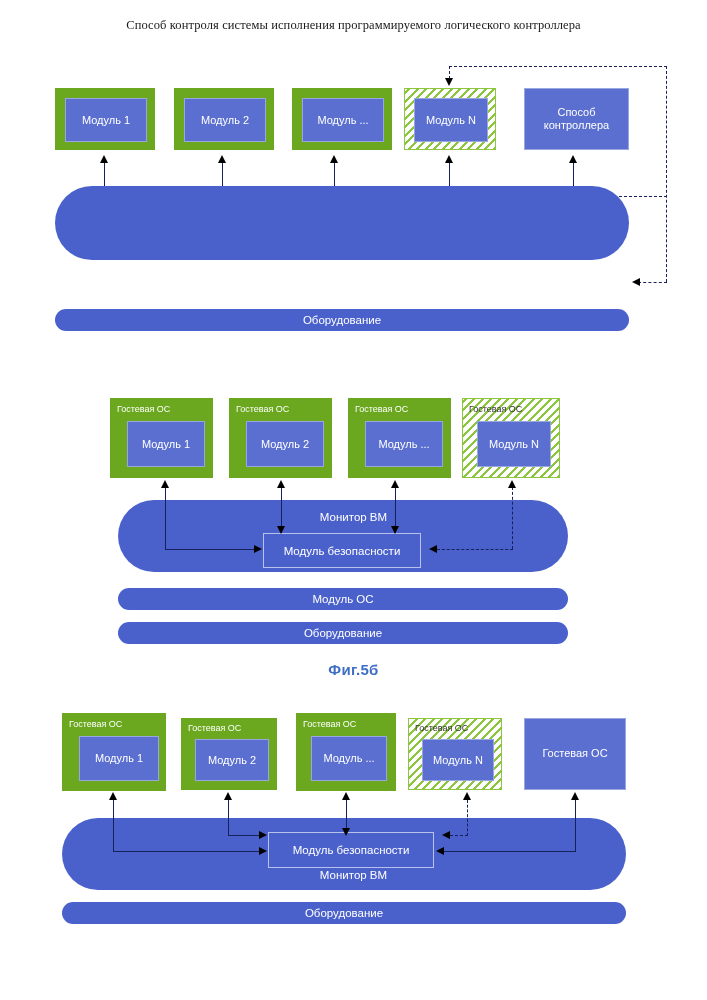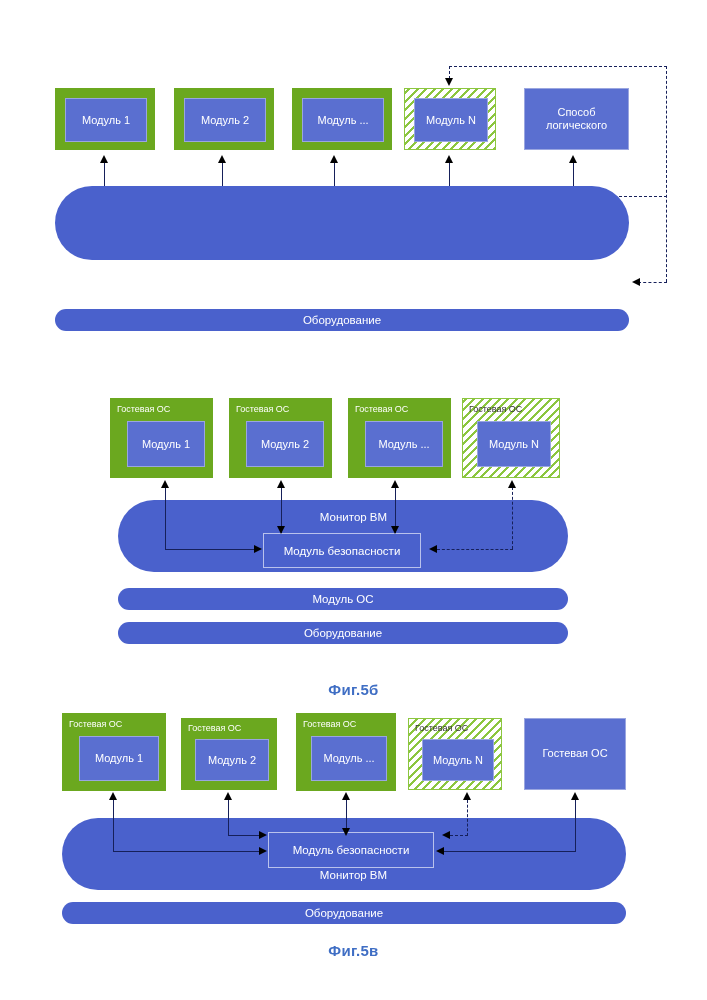--- a/index.html
+++ b/index.html
@@ -122,20 +122,21 @@
     position:absolute;left:0;width:707px;text-align:center;
     color:#3f6ec4;font-size:15px;font-weight:bold;
     letter-spacing:.3px;
   }
 </style>
 </head>
 <body>
 
 <div class="page">
 
+  <div class="doc-title">Способ контроля системы исполнения программируемого логического контроллера</div>
 
   <div class="figure" style="top:0;height:375px;">
 
     <div class="mod-outer" style="left:55px;top:88px;width:100px;height:62px;">
       <div class="mod-inner" style="left:9px;top:9px;width:82px;height:44px;">Модуль 1</div>
     </div>
 
     <div class="mod-outer" style="left:174px;top:88px;width:100px;height:62px;">
       <div class="mod-inner" style="left:9px;top:9px;width:82px;height:44px;">Модуль 2</div>
     </div>
@@ -143,21 +144,21 @@
     <div class="mod-outer" style="left:292px;top:88px;width:100px;height:62px;">
       <div class="mod-inner" style="left:9px;top:9px;width:82px;height:44px;">Модуль ...</div>
     </div>
 
     <div class="mod-outer hatched" style="left:404px;top:88px;width:92px;height:62px;">
       <div class="mod-inner" style="left:9px;top:9px;width:74px;height:44px;">Модуль N</div>
     </div>
 
     <div class="plain-box" style="left:524px;top:88px;width:105px;height:62px;flex-direction:column;">
       <span>Способ</span>
-      <span>логического</span>
+      <span>контроллера</span>
     </div>
 
     <div class="dln v" style="left:449px;top:66px;height:18px;"></div>
     <div class="ah down" style="left:445px;top:78px;"></div>
     <div class="dln h" style="left:449px;top:66px;width:218px;"></div>
     <div class="dln v" style="left:666px;top:66px;height:216px;"></div>
     <div class="dln h" style="left:638px;top:282px;width:29px;"></div>
     <div class="ah left" style="left:632px;top:277.5px;"></div>
 
     <div class="ln v" style="left:104px;top:163px;height:85px;"></div>
@@ -235,21 +236,21 @@
     <div class="dln h" style="left:437px;top:549px;width:76px;"></div>
     <div class="ah left" style="left:429px;top:545px;"></div>
 
     <div class="bar pill" style="left:118px;top:588px;width:450px;height:22px;">
       <span>Модуль ОС</span>
     </div>
     <div class="bar pill" style="left:118px;top:622px;width:450px;height:22px;">
       <span>Оборудование</span>
     </div>
 
-    <div class="fig-caption" style="top:661px;margin-top:20px;">Фиг.5б</div>
+    <div class="fig-caption" style="top:661px;">Фиг.5б</div>
   </div>
 
   <div class="figure" style="top:0;height:300px;">
 
     <div class="mod-outer" style="left:62px;top:713px;width:104px;height:78px;">
       <div class="guest-label" style="left:6px;top:6px;">Гостевая ОС</div>
       <div class="mod-inner" style="left:16px;top:22px;width:80px;height:45px;">Модуль 1</div>
     </div>
 
     <div class="mod-outer" style="left:181px;top:718px;width:96px;height:72px;">
@@ -295,16 +296,15 @@
 
     <div class="ln v" style="left:575px;top:800px;height:52px;"></div>
     <div class="ah up" style="left:571px;top:792px;"></div>
     <div class="ln h" style="left:443px;top:851px;width:133px;"></div>
     <div class="ah left" style="left:436px;top:847px;"></div>
 
     <div class="bar pill" style="left:62px;top:902px;width:564px;height:22px;">
       <span>Оборудование</span>
     </div>
 
-    <div class="fig-caption" style="top:942px;">Фиг.5в</div>
   </div>
 
 </div>
 
 </body></html>

